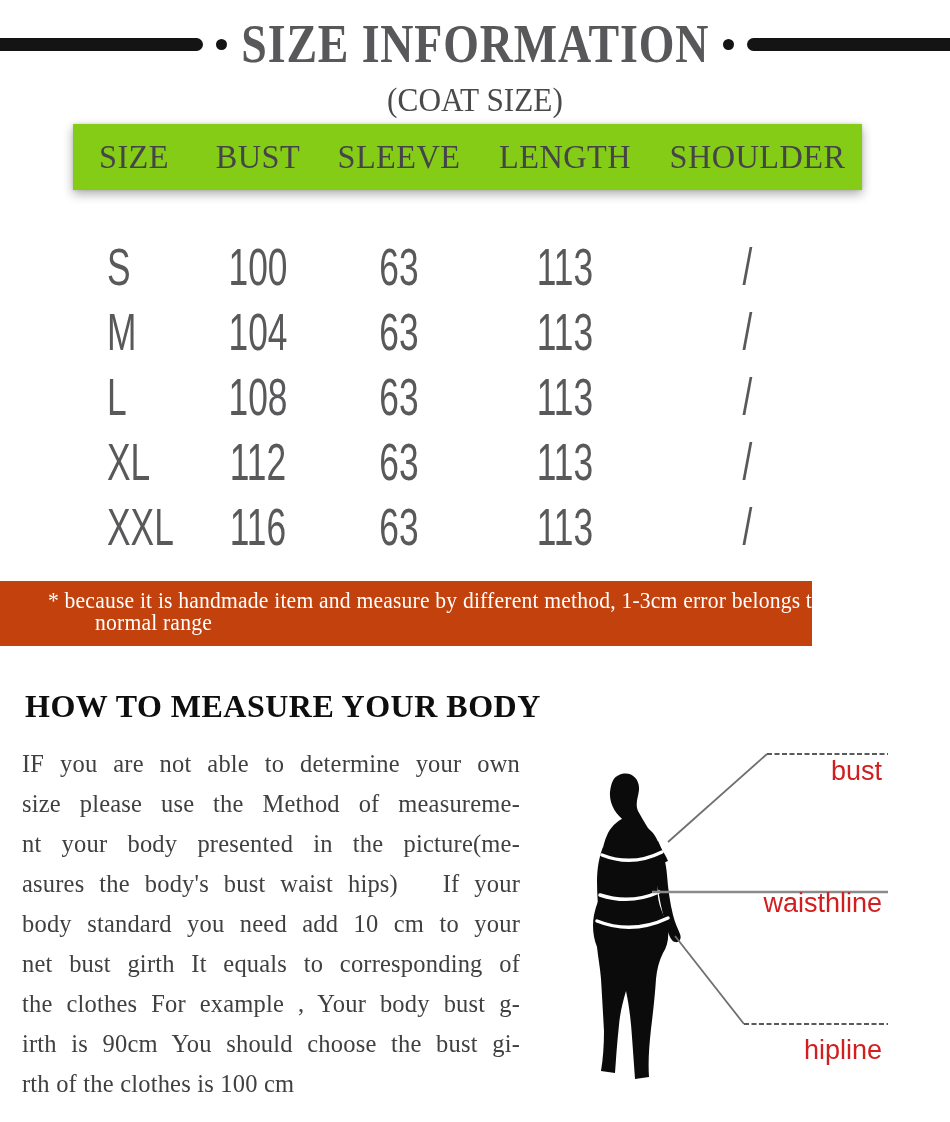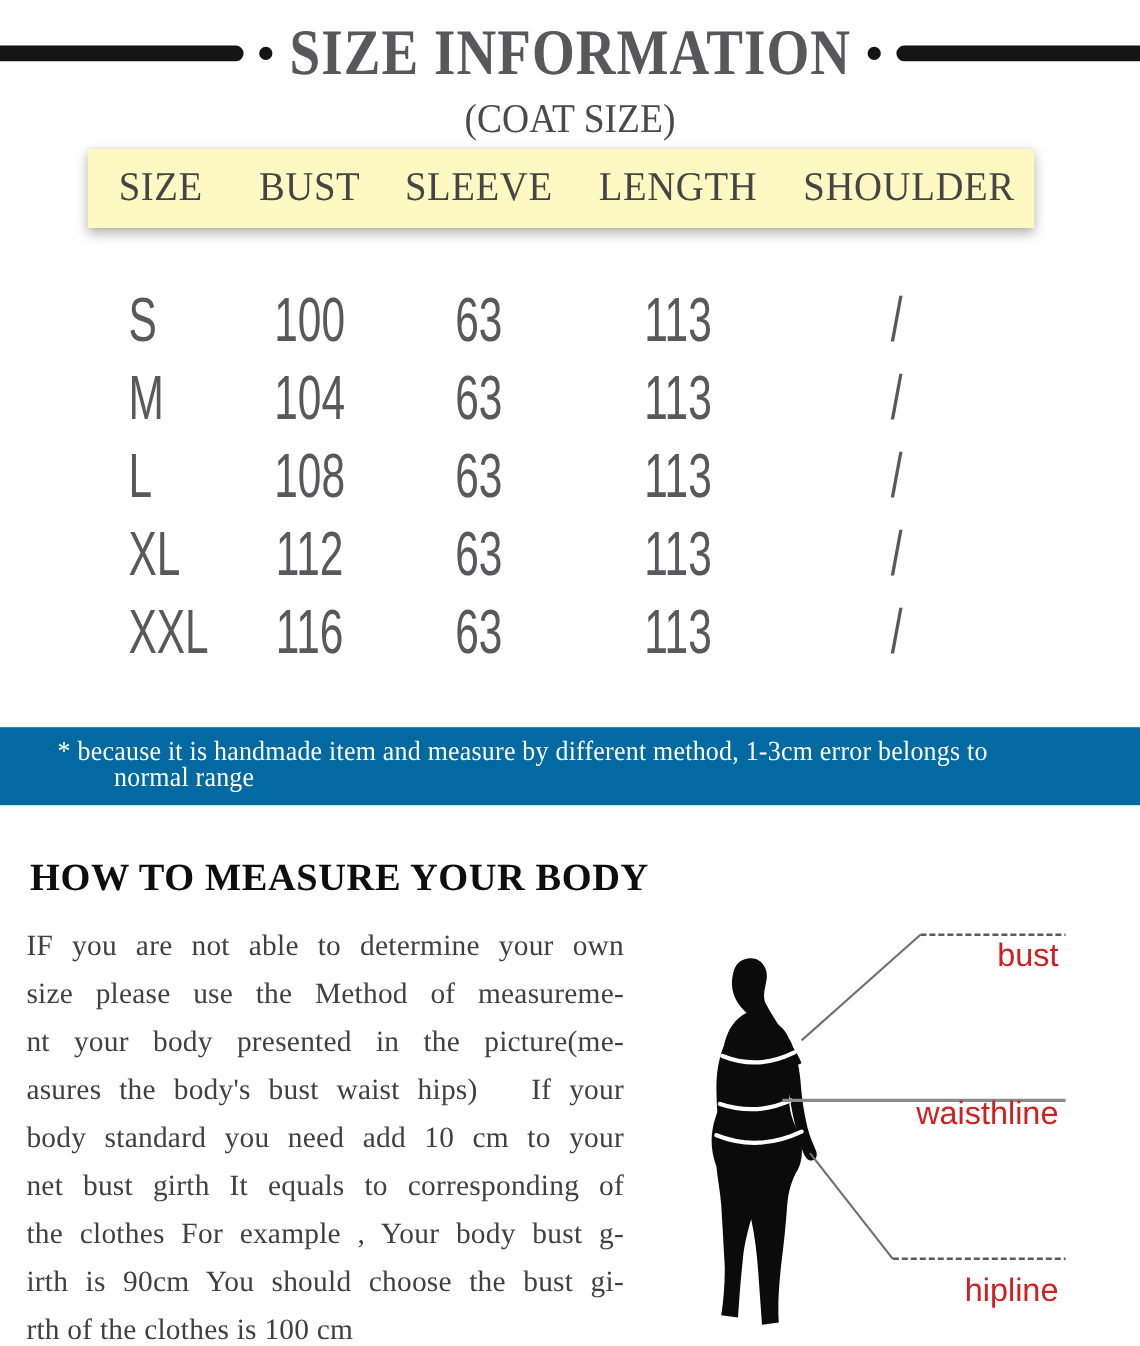--- a/index.html
+++ b/index.html
@@ -54,21 +54,21 @@
     line-height: 40px;
     color: #4a4a4c;
     transform: scaleX(0.92);
   }
 
   
   .thead {
     margin: 4px 0 0 73px;
     width: 789px;
     height: 66px;
-    background: #fef9c3;
+    background: #84cc16;
     box-shadow: 0 4px 10px rgba(0,0,0,0.32), 0 0 3px rgba(0,0,0,0.12);
     display: grid;
     grid-template-columns: 122px 126px 156px 176px 209px;
     align-items: center;
   }
   .th {
     text-align: center;
     font-size: 34px;
     color: #454547;
     letter-spacing: 0.5px;
@@ -87,24 +87,24 @@
     font-weight: 400;
     color: #59595b;
     text-align: center;
     transform: scaleX(0.68);
   }
   .td.c1 { text-align: left; padding-left: 50px; transform-origin: left center; }
   .td.c5 { padding-right: 30px; }
 
   
   .note-banner {
-    margin-top: 47px;
-    width: 950px;
+    margin-top: 22px;
+    width: 812px;
     min-height: 64px;
-    background: #0369a1;
+    background: #c2410c;
     color: #ffffff;
     padding: 9px 30px 12px 95px;
   }
   .note-line {
     font-size: 23px;
     line-height: 22px;
     letter-spacing: 0.2px;
     transform: scaleX(0.94);
     transform-origin: left center;
     white-space: nowrap;

